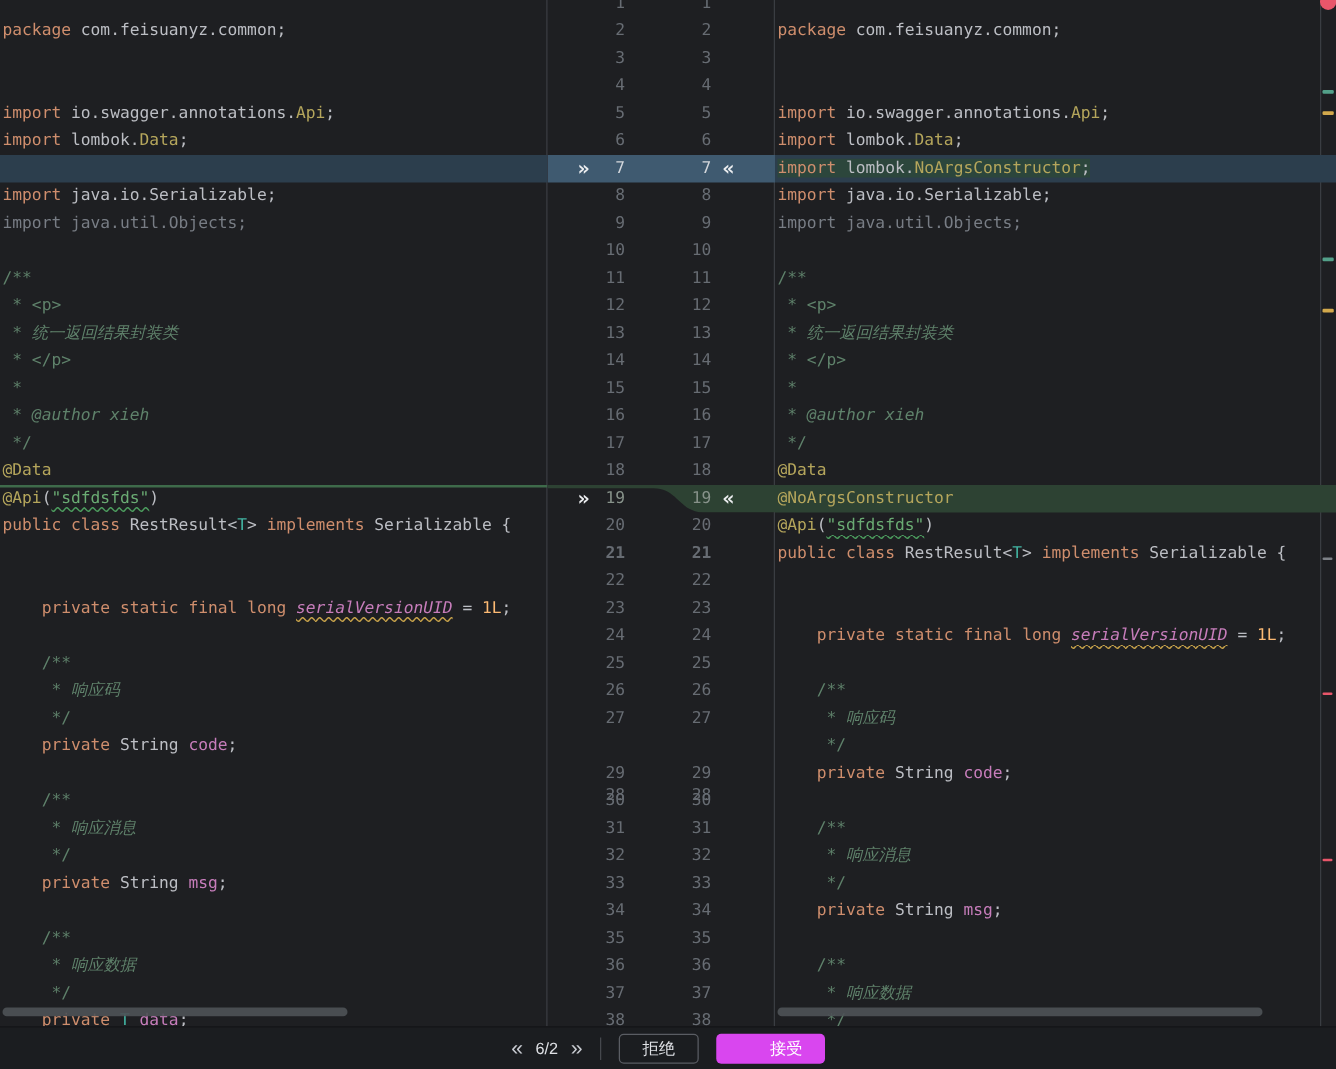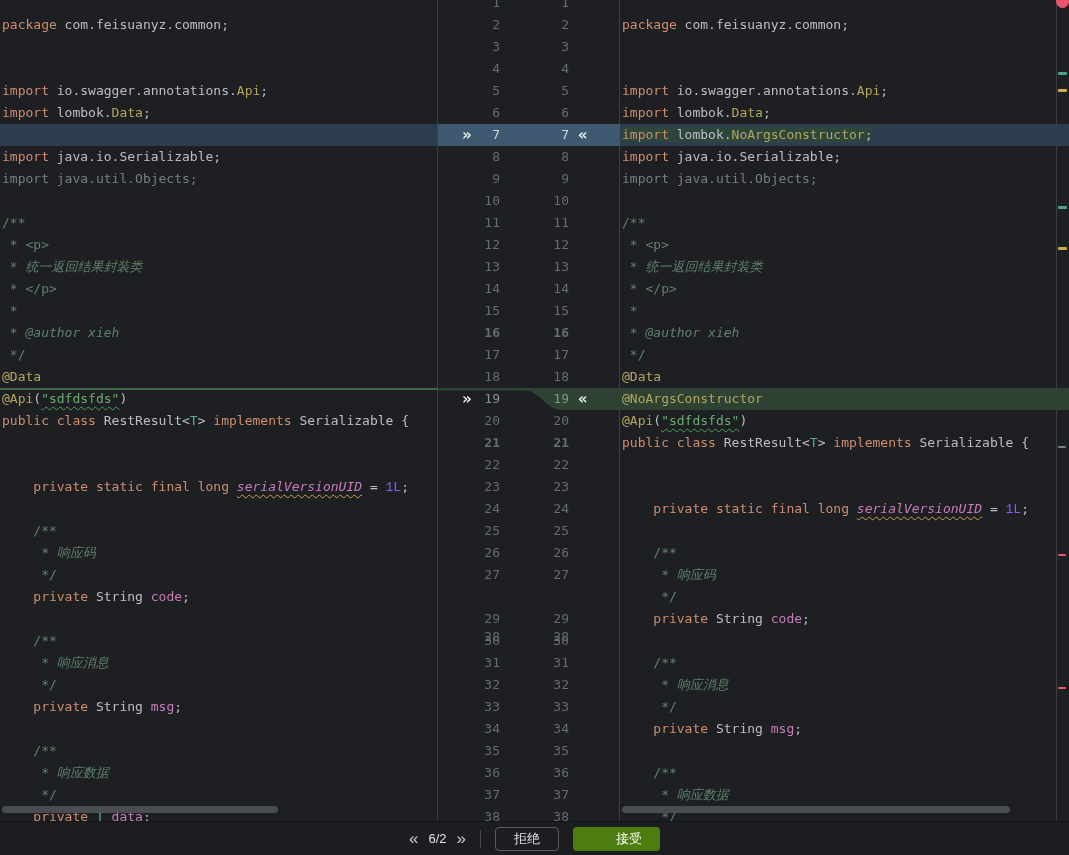--- a/index.html
+++ b/index.html
@@ -30,21 +30,21 @@
 
   .tok-k{color:#cf8e6d;}
   .tok-p{color:#bcbec4;}
   .tok-a{color:#b5a65c;}
   .tok-s{color:#6aab73;text-decoration:underline wavy #4c9e5e 1px;text-underline-offset:3px;}
   .tok-c{color:#5f826b;}
   .tok-ci{color:#5f826b;font-style:italic;}
   .tok-g{color:#787d85;}
   .tok-f{color:#c77dbb;}
   .tok-fu{color:#c77dbb;font-style:italic;text-decoration:underline wavy #c8a34a 1px;text-underline-offset:3px;}
-  .tok-n{color:#8b5cf6;font-family:Liberation Mono, monospace;}
+  .tok-n{color:#fdba74;}
   .tok-t{color:#42b3a2;}
 
   .stripe{position:absolute;left:1056px;top:0;bottom:33px;width:13px;z-index:3;}
   .stripe .band{position:absolute;left:0;right:0;}
   .stripe .mark{position:absolute;left:2px;border-radius:1px;}
 
   .hscroll{position:absolute;top:806px;height:7px;background:#4e5256;border-radius:4px;z-index:6;opacity:.9;}
   .hs-left{left:2px;width:276px;}
   .hs-right{left:622px;width:388px;}
 
@@ -53,21 +53,21 @@
 
   .bottom-bar{position:absolute;left:0;right:0;bottom:0;height:33px;background:#1b1d20;
               border-top:1px solid #141517;display:flex;align-items:center;justify-content:center;
               gap:10px;z-index:10;font-family:"Liberation Sans",sans-serif;}
   .chev{color:#c9ccd2;font-size:17px;line-height:1;cursor:pointer;user-select:none;}
   .counter{color:#dfe1e5;font-size:13px;}
   .vdiv{width:1px;height:18px;background:#45484d;margin:0 4px;}
   .btn{height:24px;border-radius:4px;font-size:13px;padding:0 18px;cursor:pointer;
        font-family:"Liberation Sans",sans-serif;display:flex;align-items:center;}
   .btn-reject{background:transparent;border:1px solid #5a5d63;color:#dfe1e5;text-align:center;}
-  .btn-accept{background:#4d7c0f;border:none;color:#ffffff;margin-left:4px;padding-left:43px;}
+  .btn-accept{background:#d946ef;border:none;color:#ffffff;margin-left:4px;padding-left:43px;}
 </style>
 </head>
 <body>
 
 <div class="root">
   <div class="sep sep1"></div>
   <div class="sep sep2"></div>
   <div class="sep sep3"></div>
 
   <div class="editor left-editor">
@@ -166,21 +166,21 @@
         <span class="gnum gnum2">13</span>
       </div>
       <div class="grow" style="top: 278px;">
         <span class="gnum gnum1">14</span>
         <span class="gnum gnum2">14</span>
       </div>
       <div class="grow" style="top: 300px;">
         <span class="gnum gnum1">15</span>
         <span class="gnum gnum2">15</span>
       </div>
-      <div class="grow" style="top: 322px; font-weight: bold;">
+      <div class="grow" style="top: 322px;">
         <span class="gnum gnum1">16</span>
         <span class="gnum gnum2">16</span>
       </div>
       <div class="grow" style="top: 344px;">
         <span class="gnum gnum1">17</span>
         <span class="gnum gnum2">17</span>
       </div>
       <div class="grow" style="top: 366px;">
         <span class="gnum gnum1">18</span>
         <span class="gnum gnum2">18</span>

